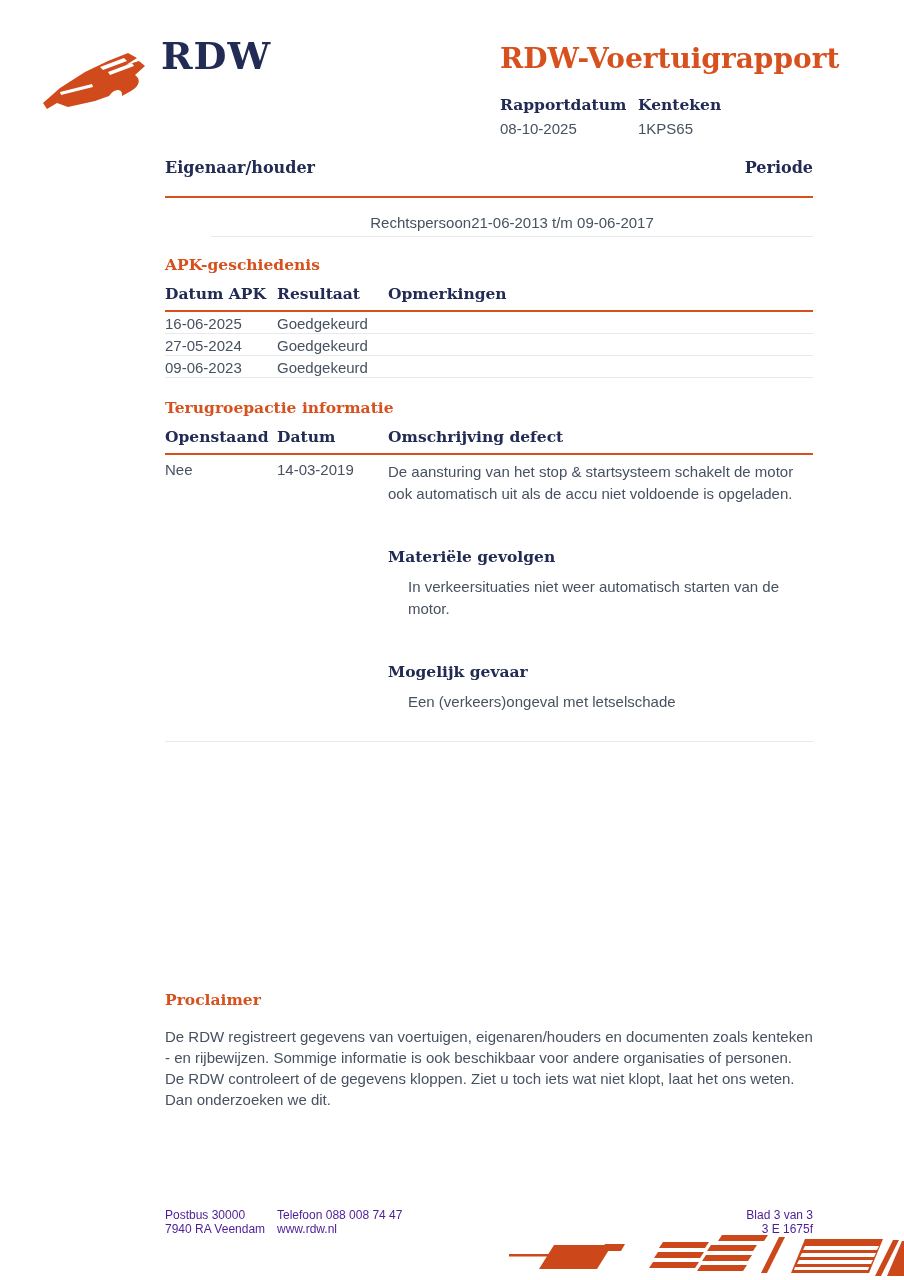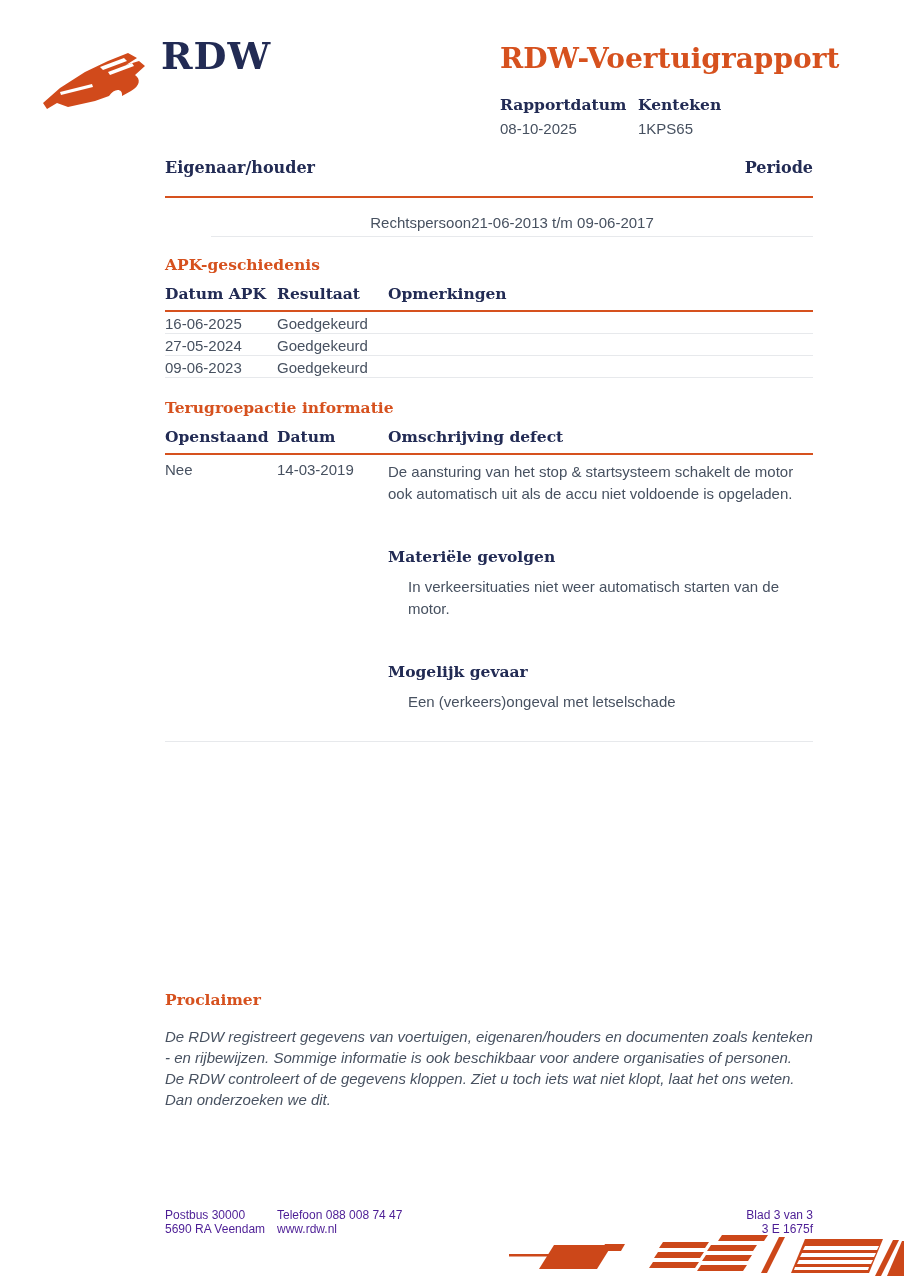--- a/index.html
+++ b/index.html
@@ -41,21 +41,21 @@
   .tbl-row { font-size:15px; padding:3px 0; line-height:15px; }
   .apk-row { padding:4px 0 2px; line-height:15px; }
 
   
   .recall-row { display:grid; grid-template-columns:112px 111px 425px; font-size:15px; padding-top:6px; padding-bottom:28px; }
   .defect-text { line-height:22px; }
   .sub-label { font-size:15.5px; margin-top:42px; }
   .sub-text { margin-top:10px; line-height:22px;margin-left:20px; }
 
   
-  .proclaimer-text { font-size:15px; line-height:21px; margin-top:17px;font-style:italic; }
+  .proclaimer-text { font-size:15px; line-height:21px; margin-top:17px; }
 
   
   .footer-grid { display:grid; grid-template-columns:112px 1fr auto; font-size:12px; color:#4c1d95;margin-top:42px; }
   .footer-right { text-align:right; }
 
   .stripes { position:absolute; right:0; bottom:0; }
 </style>
 </head>
 <body>
 
@@ -143,21 +143,21 @@
 
 <div class="section" style="top:990px;">
   <div class="section-heading slab orange-text">Proclaimer</div>
   <div class="proclaimer-text">De RDW registreert gegevens van voertuigen, eigenaren/houders en documenten zoals kenteken - en rijbewijzen. Sommige informatie is ook beschikbaar voor andere organisaties of personen. De RDW controleert of de gegevens kloppen. Ziet u toch iets wat niet klopt, laat het ons weten. Dan onderzoeken we dit.</div>
 </div>
 
 <div class="section footer-grid" style="top:1166px;">
   <span>Postbus 30000</span>
   <span>Telefoon 088 008 74 47</span>
   <span class="footer-right">Blad 3 van 3</span>
-  <span>5690 RA Veendam</span>
+  <span>7940 RA Veendam</span>
   <span>www.rdw.nl</span>
   <span class="footer-right">3 E 1675f</span>
 </div>
 
 <div class="stripes">
   <svg width="395" height="45" viewBox="0 0 395 45">
     <g fill="#cc4719">
       <rect x="0" y="23" width="58" height="2.5"></rect>
       <polygon points="30,38 88,38 103,14 45,14"></polygon>
       <polygon points="92,20 112,20 116,13 96,13"></polygon>

